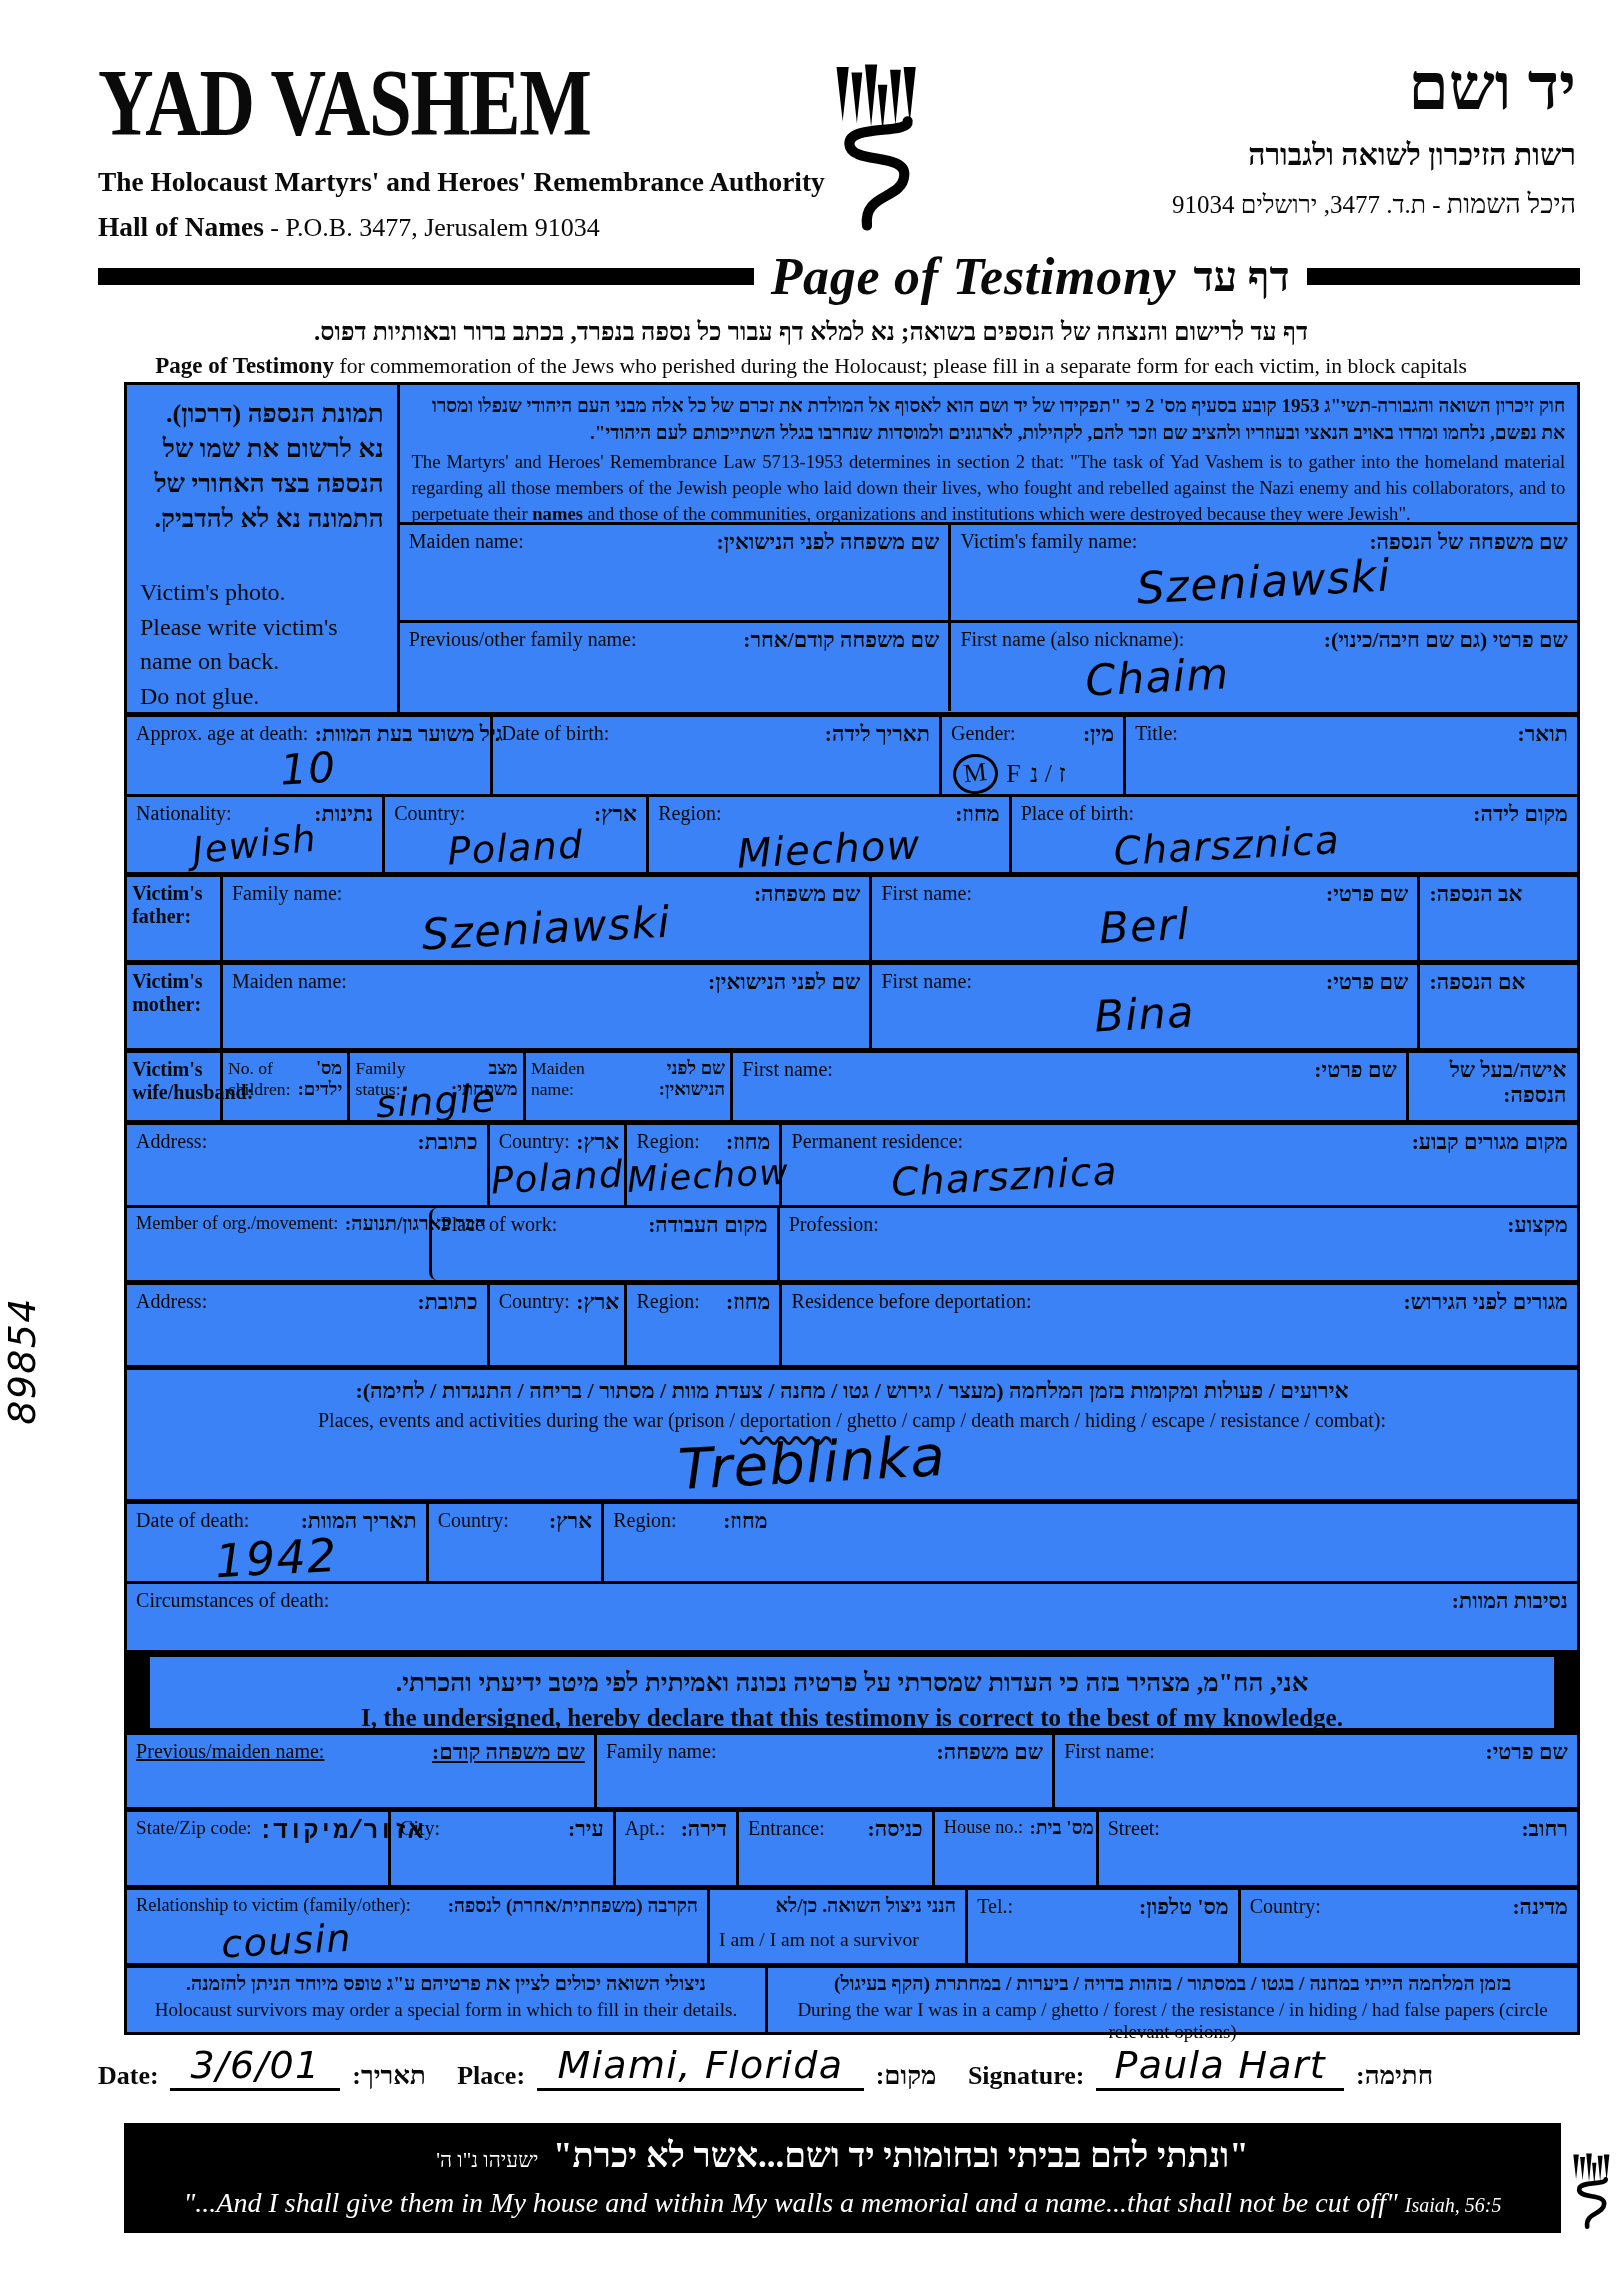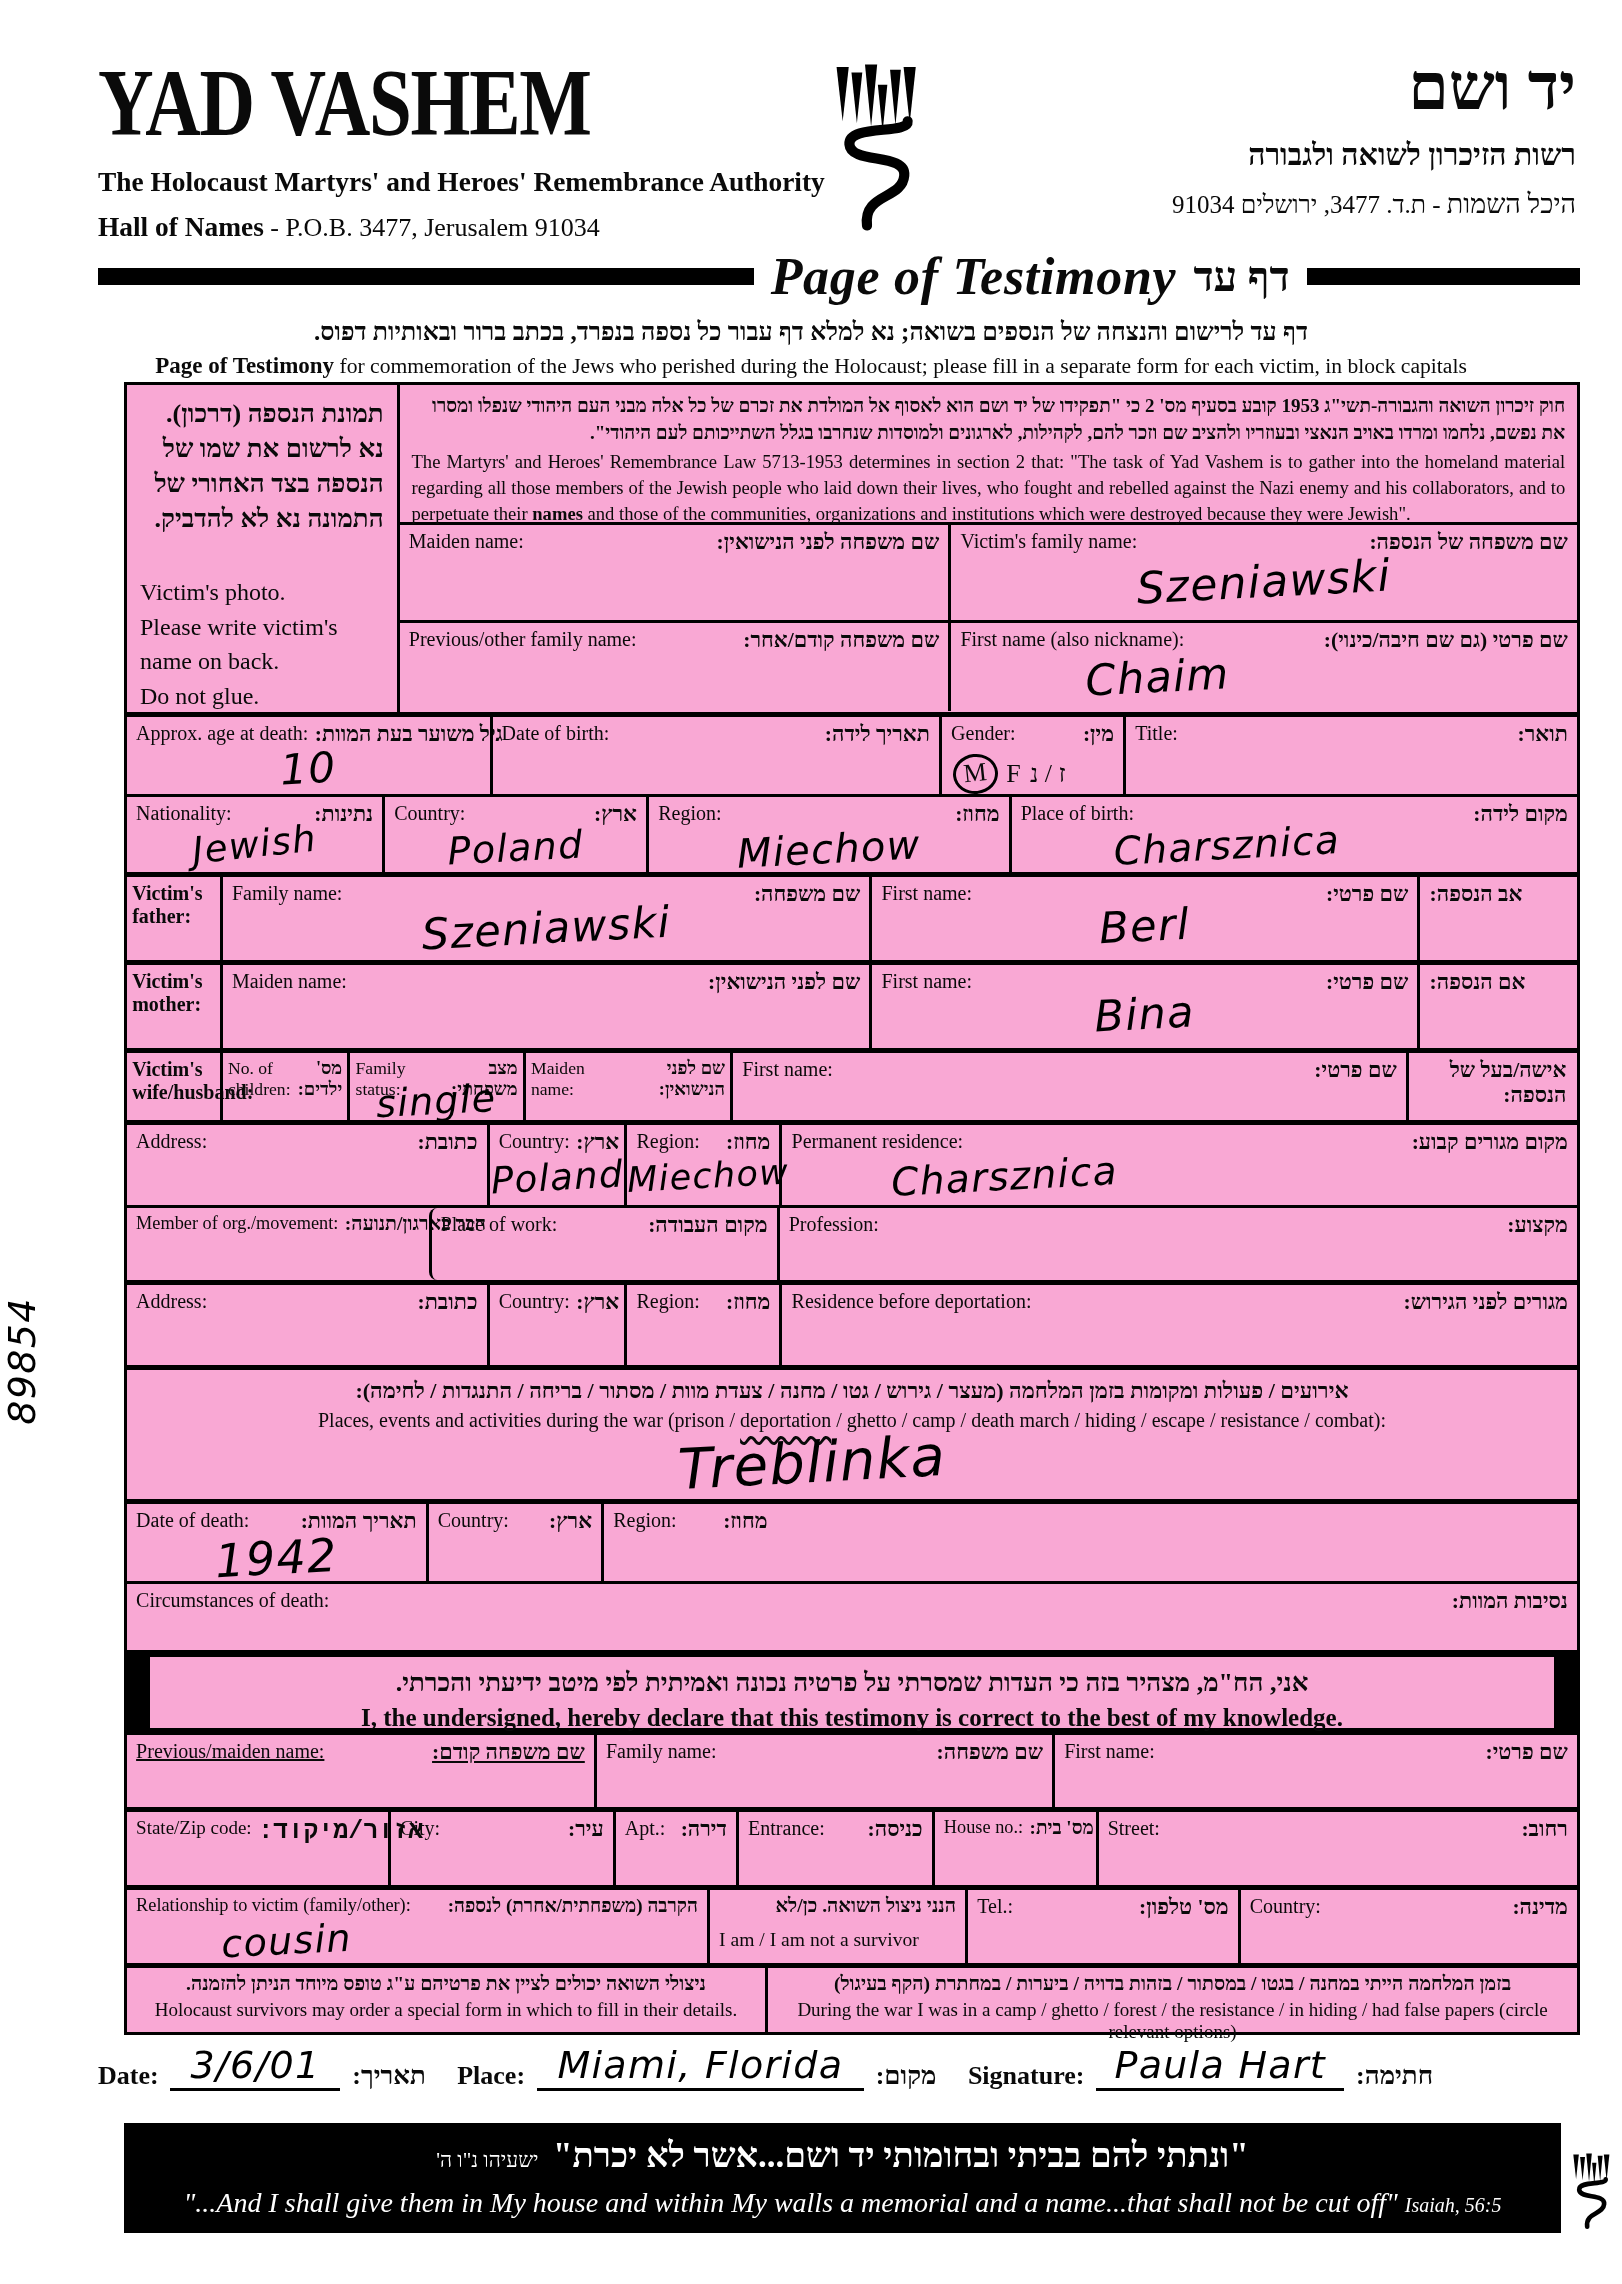--- a/index.html
+++ b/index.html
@@ -26,21 +26,21 @@
   .tb-bar.left{flex:2.4;}
   .tb-bar.right{flex:1;}
   .tb-en{font-size:52px; font-style:italic; font-weight:bold; white-space:nowrap; letter-spacing:0.7px;}
   .tb-he{font-size:42px; font-weight:bold; white-space:nowrap;}
   
   .intro{text-align:center; margin-top:11.8px;}
   .intro-he{font-size:25px; font-weight:bold;}
   .intro-en{font-size:21.6px; margin-top:6.5px;}
   .intro-en .b{font-weight:bold; font-size:23px;}
   
-  .ftable{position:absolute; left:124px; top:382px; width:1456px; border:3.9px solid #000; box-sizing:border-box; background:#f9a8d4;}
+  .ftable{position:absolute; left:124px; top:382px; width:1456px; border:3.9px solid #000; box-sizing:border-box; background:#3b82f6;}
   .frow{display:flex; border-top:3.3px solid #000; box-sizing:border-box; position:relative;}
   .frow.first{border-top:none;}
   .frow.thick{border-top-width:5.9px;}
   .cell{position:relative; box-sizing:border-box; padding:5.2px 9.1px; display:flex; justify-content:space-between; align-items:flex-start; gap:6.5px; border-left:3.3px solid #000; overflow:visible;}
   .cell.nb{border-left:none;}
   .en{font-size:20px; white-space:nowrap;}
   .en.wrap{white-space:normal;}
   .he{font-size:21.6px; font-weight:bold; white-space:nowrap;}
   .he.wrap{white-space:normal; text-align:right;}
   .sidecol{font-size:20px; font-weight:bold; white-space:normal; display:block;}

